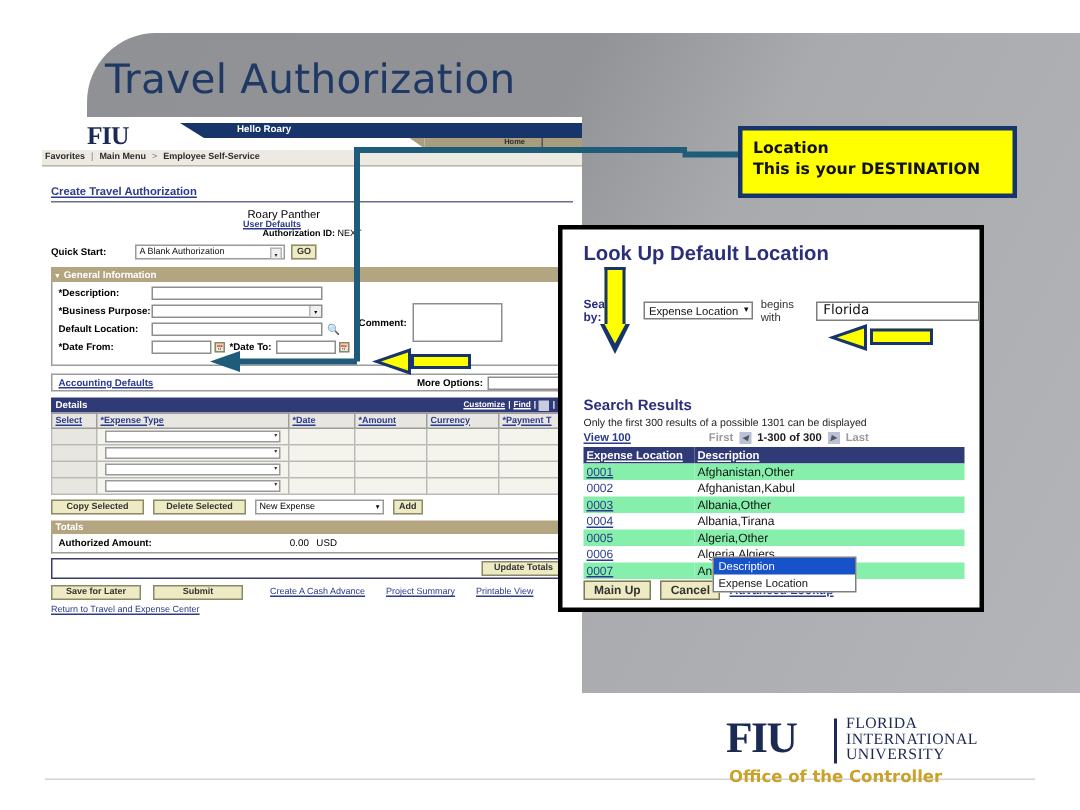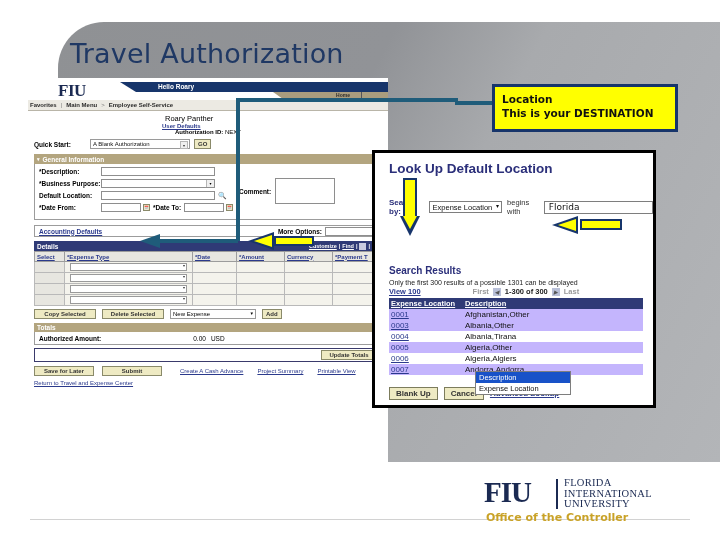--- a/index.html
+++ b/index.html
@@ -293,21 +293,21 @@
     width:8px; height:8px; background:#b9c0d8; display:inline-block;
     font-size:5px; line-height:8px; text-align:center; color:#555;
   }
   #lu-pager .pg .cnt { color:#222; }
   table#lu-tbl { width:100%; border-collapse:collapse; margin-top:2px; font-size:8px; }
   table#lu-tbl th {
     background:#2f3a76; color:#ffffff; text-align:left; height:11px;
     text-decoration:underline; font-weight:bold; padding-left:2px; font-size:7.5px;
   }
   table#lu-tbl td { height:11px; padding-left:2px; font-size:8px; color:#111; }
-  table#lu-tbl tr.odd td { background:#c4b5fd; }
+  table#lu-tbl tr.odd td { background:#86efac; }
   table#lu-tbl tr.even td { background:#ffffff; }
   table#lu-tbl td.code { color:#2b3a8c; width:74px; }
   table#lu-tbl td.code.ul span { text-decoration:underline; }
 
   
   #arrow-lookup { position:absolute; left:400px; top:178px; width:20px; height:58px; z-index:7; }
   #arrow-lookup .shaft {
     position:absolute; left:3px; top:0; width:14px; height:40px;
     background:#ffff00; border:2px solid #17356b; border-bottom:none;
   }
@@ -383,20 +383,21 @@
   <div class="ps-crumb">
     <span>Favorites</span>
     <span class="sep">|</span>
     <span>Main Menu</span>
     <span class="sep">&gt;</span>
     <span>Employee Self-Service</span>
   </div>
 
   <div class="ps-body">
 
+    <div id="create-ta">Create Travel Authorization</div>
 
     <div class="row-emp">
       <span class="name">Roary Panther</span>
       <span class="udef ps-link">User Defaults</span>
       <span class="authid">
         <span>Authorization ID:</span>
         <i>NEXT</i>
       </span>
     </div>
 
@@ -586,21 +587,21 @@
       <span>Florida</span>
     </div>
   </div>
 
   <div id="lu-dd">
     <div class="opt sel">Description</div>
     <div class="opt">Expense Location</div>
   </div>
 
   <div id="lu-btnrow">
-    <div class="lu-btn">Blank Up</div>
+    <div class="lu-btn">Main Up</div>
     <div class="lu-btn">Cancel</div>
     <span id="lu-adv">Advanced Lookup</span>
   </div>
 
   <div id="lu-results">
     <div id="lu-res-title">Search Results</div>
     <div id="lu-res-note">Only the first 300 results of a possible 1301 can be displayed</div>
     <div id="lu-pager">
       <span class="view">View 100</span>
       <span class="pg">
@@ -617,20 +618,24 @@
           <tr>
         <th style="width:74px">Expense Location</th>
         <th>Description</th>
       </tr>
         </thead>
       <tbody>
         <tr class="odd">
             <td class="code ul"><span>0001</span></td>
             <td>Afghanistan,Other</td>
           </tr>
+        <tr class="even">
+            <td class="code"><span>0002</span></td>
+            <td>Afghanistan,Kabul</td>
+          </tr>
         <tr class="odd">
             <td class="code ul"><span>0003</span></td>
             <td>Albania,Other</td>
           </tr>
         <tr class="even">
             <td class="code ul"><span>0004</span></td>
             <td>Albania,Tirana</td>
           </tr>
         <tr class="odd">
             <td class="code"><span>0005</span></td>

